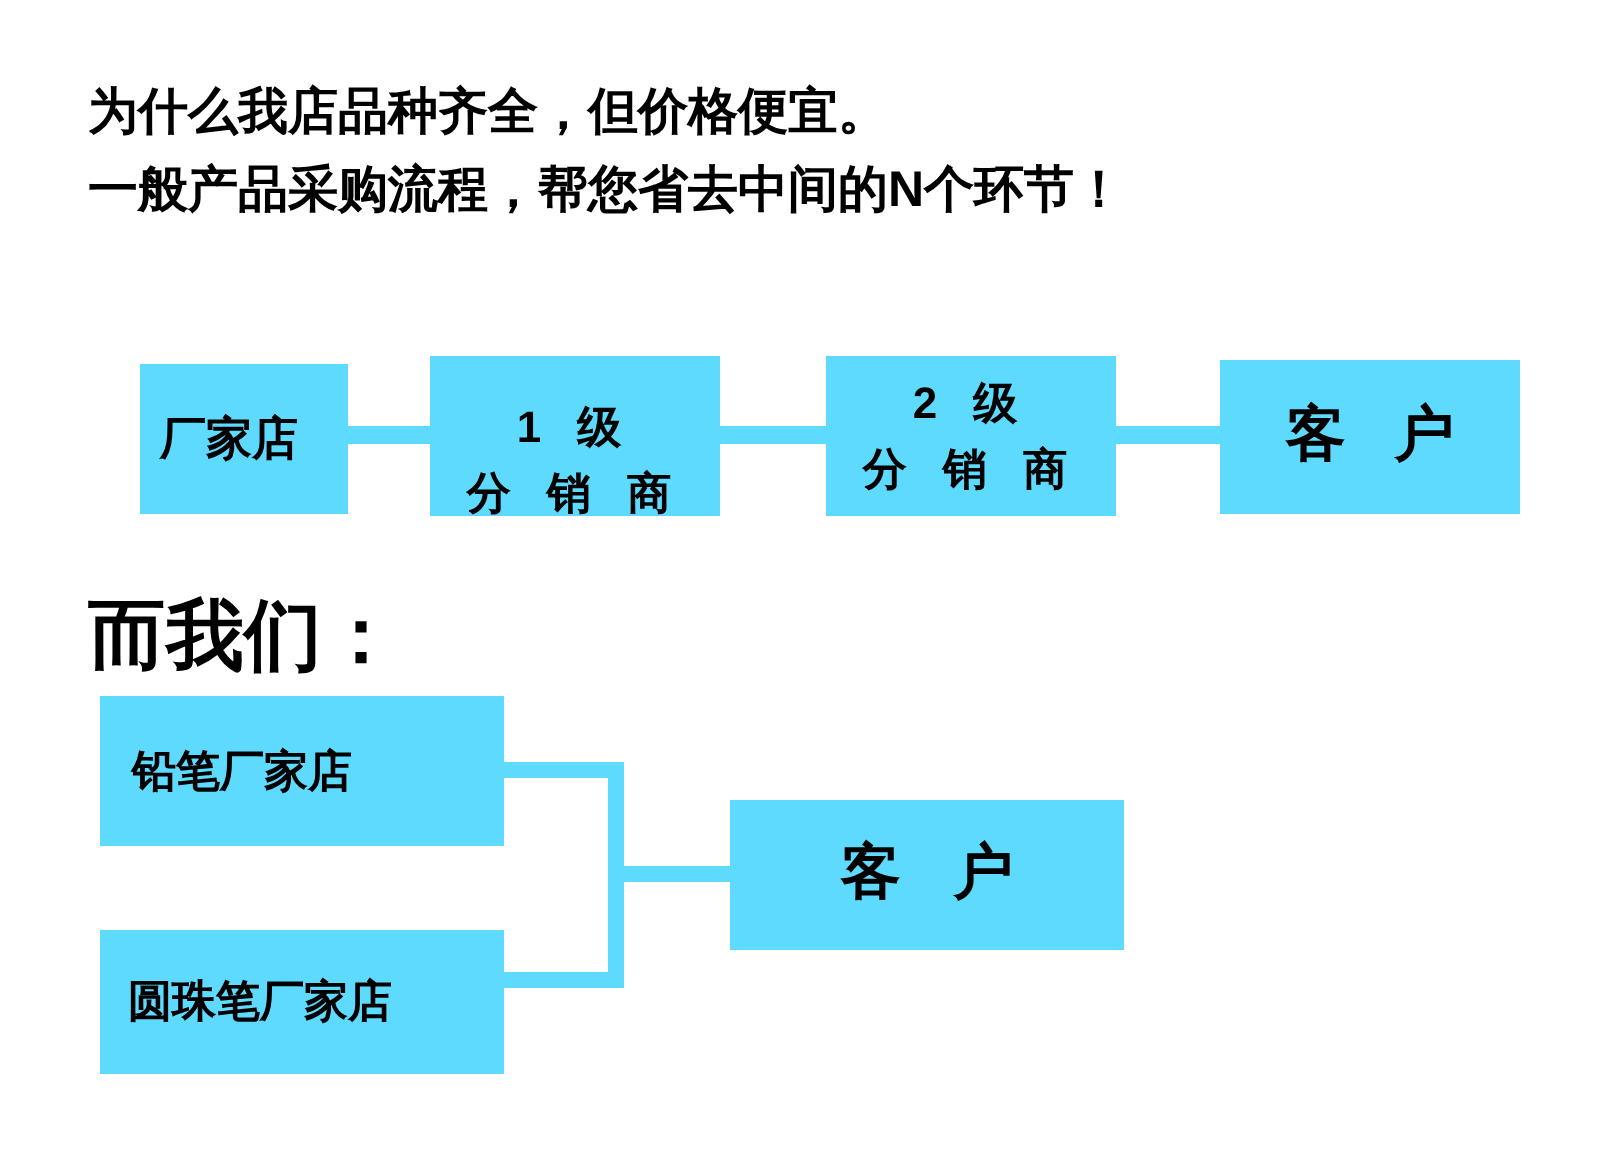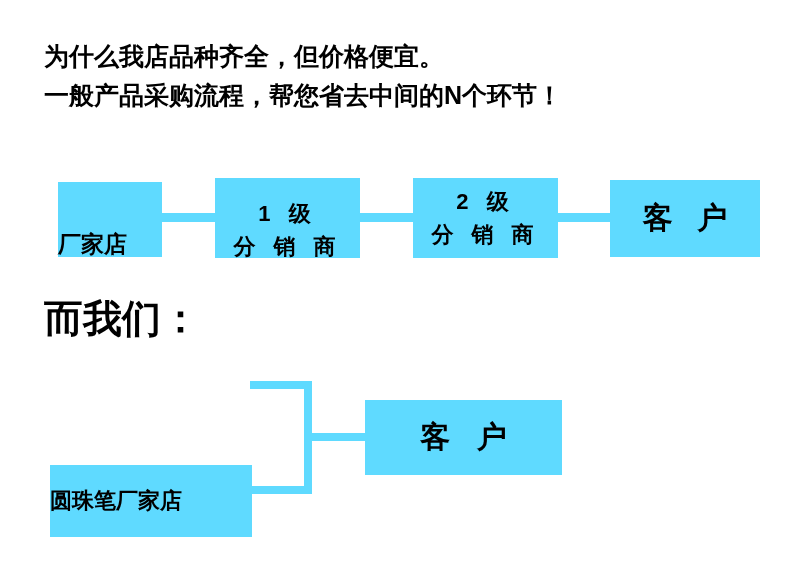--- a/index.html
+++ b/index.html
@@ -63,23 +63,24 @@
     color: #000000;
     font-weight: 700;
   }
   .node .line {
     white-space: nowrap;
     line-height: 1.15;
   }
 
   
   #node-factory-store {
-    left: 58px;  top: 182px;  width: 104px; height: 75px;
+    left: 70px;  top: 182px;  width: 104px; height: 75px;
     align-items: flex-start;
-    justify-content: flex-end;
+    padding-left: 10px;
+    justify-content: center;
   }
   #node-factory-store .line { font-size: 23px; }
 
   #node-tier1-distributor {
     left: 215px; top: 178px; width: 145px; height: 80px;
   }
   #node-tier1-distributor .line { font-size: 22px; margin-top: 24px; }
   #node-tier1-distributor .line.l1 { letter-spacing: 6px; }
   #node-tier1-distributor .line.l2 { letter-spacing: 6px; margin-top: 7px; }
 
@@ -112,20 +113,21 @@
   #node-pencil-factory {
     left: 50px; top: 348px; width: 202px; height: 75px;
     align-items: flex-start;
     padding-left: 16px;
   }
   #node-pencil-factory .line { font-size: 22px; }
 
   #node-ballpoint-factory {
     left: 50px; top: 465px; width: 202px; height: 72px;
     align-items: flex-start;
+    padding-left: 14px;
   }
   #node-ballpoint-factory .line { font-size: 22px; }
 
   #node-customer-bottom {
     left: 365px; top: 400px; width: 197px; height: 75px;
   }
   #node-customer-bottom .line {
     font-size: 30px;
     letter-spacing: 9px;
     text-indent: 9px;
@@ -165,20 +167,23 @@
   </div>
 
   <div class="connector" id="connector-tier2-to-customer"></div>
 
   <div class="node" id="node-customer-top">
     <span class="line l1">客 户</span>
   </div>
 
   <div class="section-label" id="label-ours">而我们：</div>
 
+  <div class="node" id="node-pencil-factory">
+    <span class="line l1">铅笔厂家店</span>
+  </div>
 
   <div class="node" id="node-ballpoint-factory">
     <span class="line l1">圆珠笔厂家店</span>
   </div>
 
   <div class="connector" id="bracket-top-arm"></div>
   <div class="connector" id="bracket-spine"></div>
   <div class="connector" id="bracket-bottom-arm"></div>
   <div class="connector" id="bracket-stem"></div>
 

